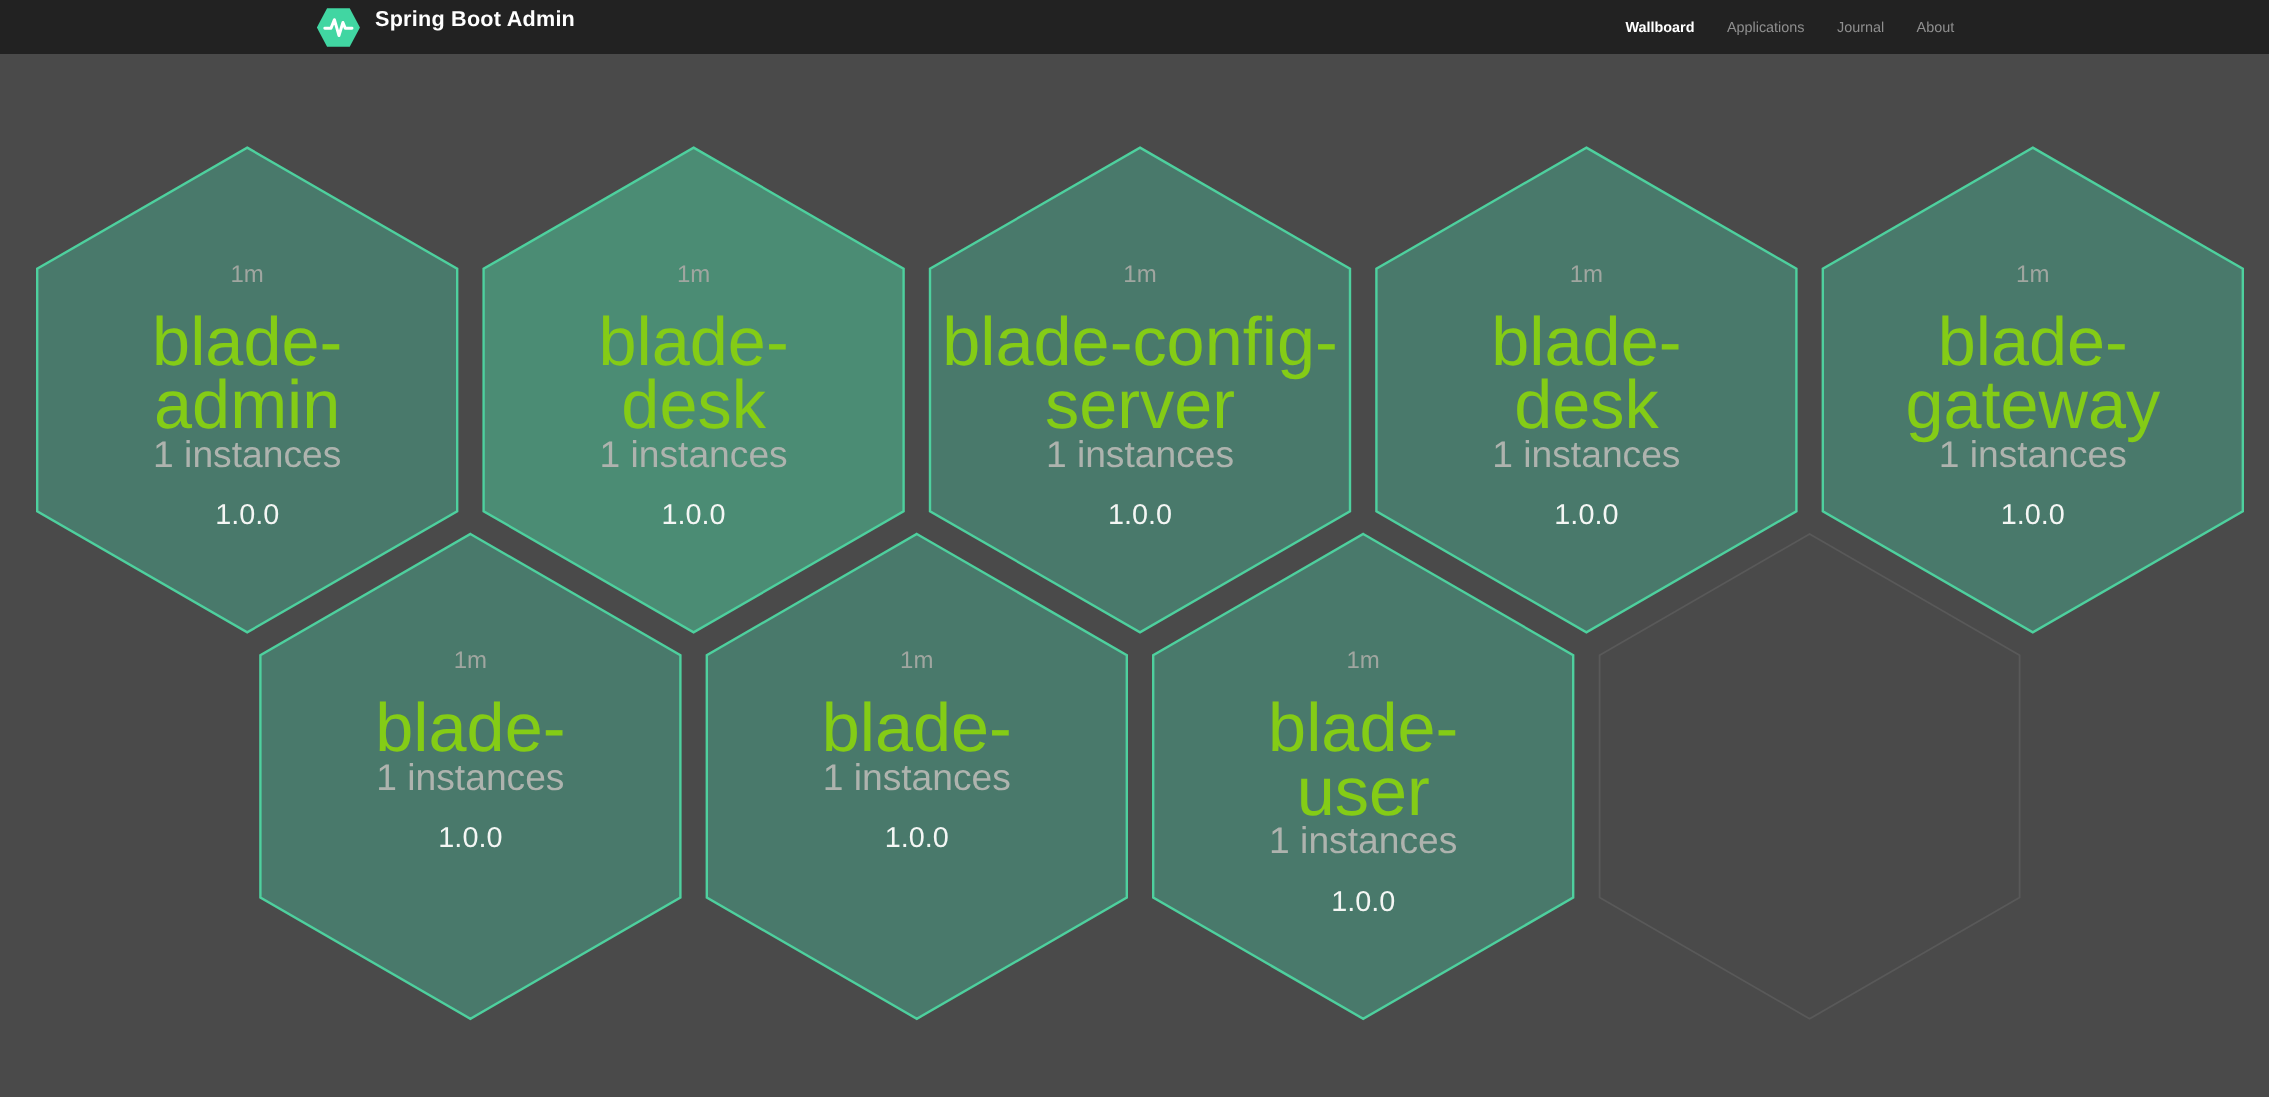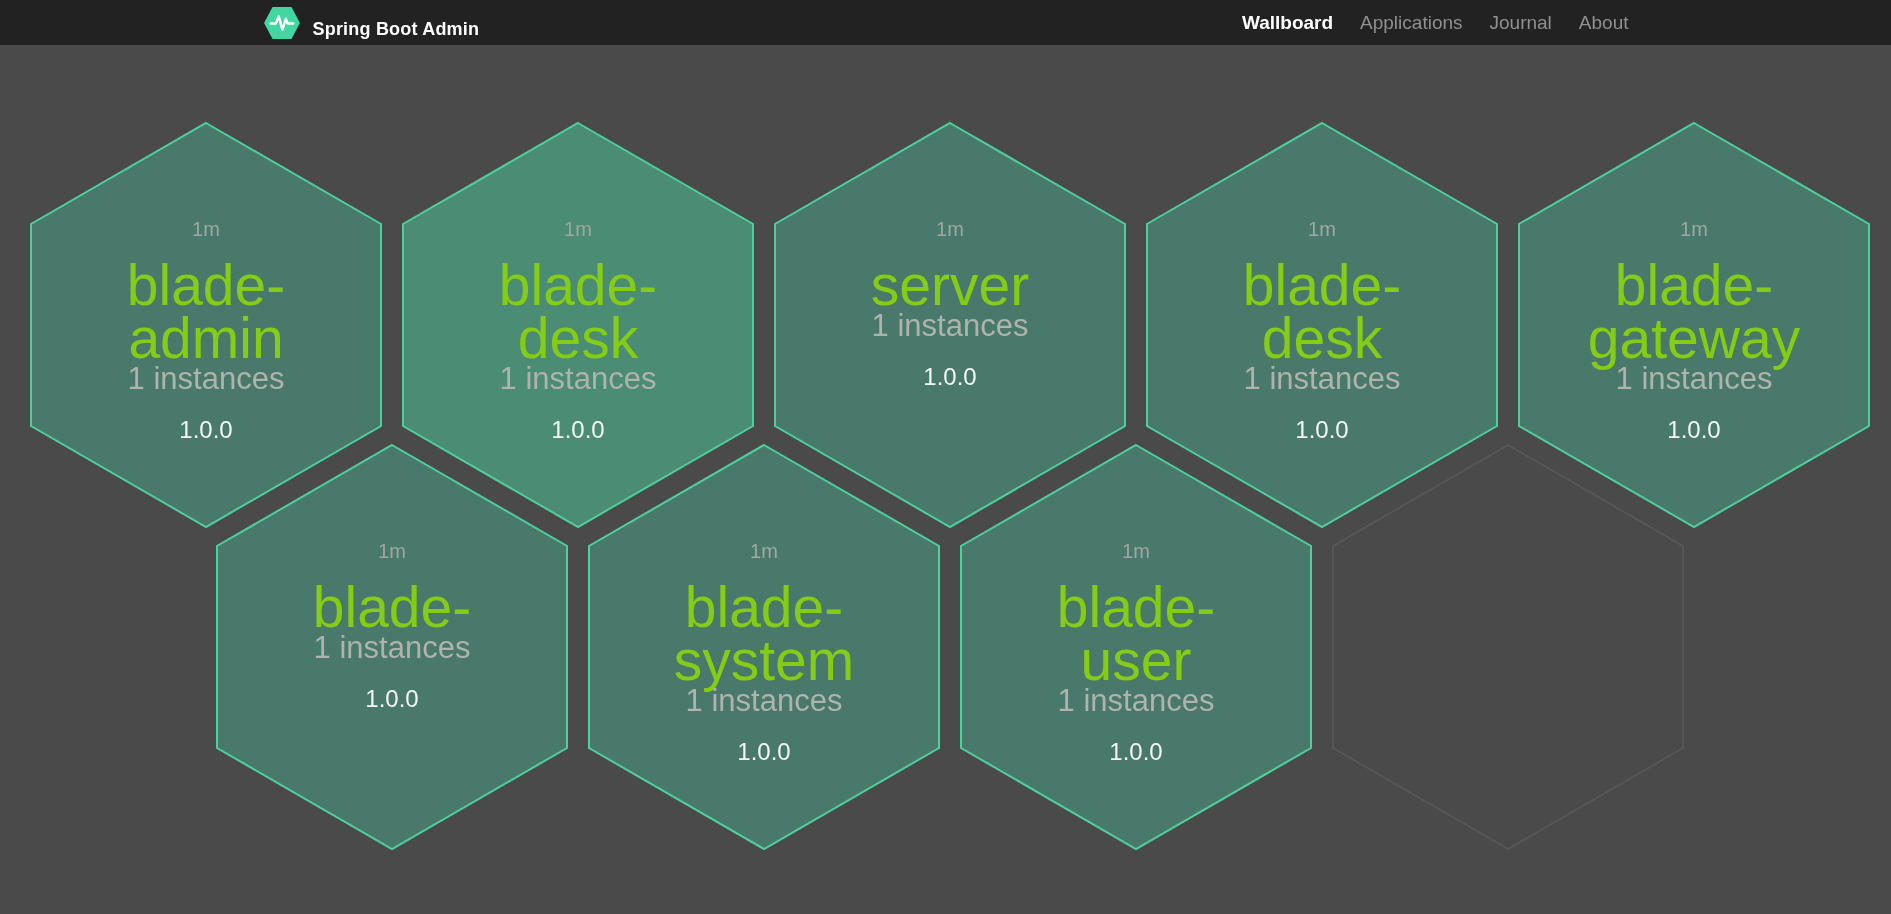--- a/index.html
+++ b/index.html
@@ -14,26 +14,26 @@
     background:var(--background);
     font-family:"Liberation Sans","DejaVu Sans",sans-serif;
     -webkit-font-smoothing:antialiased;
   }
   
   header { height:45px; background:var(--header-bg); }
   .header-inner {
     width:1366px; height:100%; margin:0 auto;
     display:flex; align-items:center; justify-content:space-between;
   }
-  .brand { display:flex; align-items:flex-end; gap:12px; cursor:pointer; }
+  .brand { display:flex; align-items:flex-start; gap:12px; cursor:pointer; }
   .brand svg { display:block; }
   .brand-title { color:#ffffff; font-size:18px; font-weight:700; letter-spacing:.2px; }
   .nav { display:flex; align-items:center; gap:27px; }
   .nav-item {
-    color:var(--nav-inactive); font-size:19px; text-decoration:none; cursor:pointer;
+    color:var(--nav-inactive); font-size:12px; text-decoration:none; cursor:pointer;
   }
   .nav-item.active { color:#ffffff; font-weight:700; }
   
   .wallboard { position:relative; height:869px;padding-left:16px; }
   .hex { position:absolute; width:354px; height:408px; cursor:pointer; }
   .hex svg { position:absolute; left:0; top:0; }
   .hex polygon { fill:var(--hex-fill); stroke:var(--hex-border); stroke-width:2; }
   .hex.highlight polygon { fill:var(--hex-fill-highlight); }
   .hex.empty { cursor:default; }
   .hex.empty polygon { fill:none; stroke:var(--empty-hex-border); stroke-width:1.5; }
@@ -96,20 +96,21 @@
       <div class="version">1.0.0</div>
     </div>
   </div>
     <div class="hex" style="left: 773px; top: 76px;">
     <svg width="354" height="408" viewBox="0 0 354 408">
       <polygon points="177,2 352,103 352,305 177,406 2,305 2,103"></polygon>
     </svg>
     <div class="hex-content">
       <div class="uptime">1m</div>
       <div class="app-name">
+        <span class="nm-line">blade-config-</span>
         <span class="nm-line">server</span>
       </div>
       <div class="instances">1 instances</div>
       <div class="version">1.0.0</div>
     </div>
   </div>
     <div class="hex" style="left: 1145px; top: 76px;">
     <svg width="354" height="408" viewBox="0 0 354 408">
       <polygon points="177,2 352,103 352,305 177,406 2,305 2,103"></polygon>
     </svg>
@@ -151,21 +152,20 @@
     </div>
   </div>
     <div class="hex" style="left: 587px; top: 398px;">
     <svg width="354" height="408" viewBox="0 0 354 408">
       <polygon points="177,2 352,103 352,305 177,406 2,305 2,103"></polygon>
     </svg>
     <div class="hex-content">
       <div class="uptime">1m</div>
       <div class="app-name">
         <span class="nm-line">blade-</span>
-        <span class="nm-line">system</span>
       </div>
       <div class="instances">1 instances</div>
       <div class="version">1.0.0</div>
     </div>
   </div>
     <div class="hex" style="left: 959px; top: 398px;">
     <svg width="354" height="408" viewBox="0 0 354 408">
       <polygon points="177,2 352,103 352,305 177,406 2,305 2,103"></polygon>
     </svg>
     <div class="hex-content">

